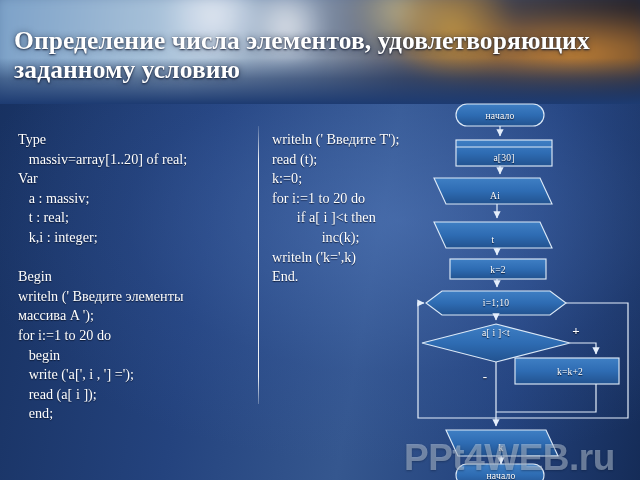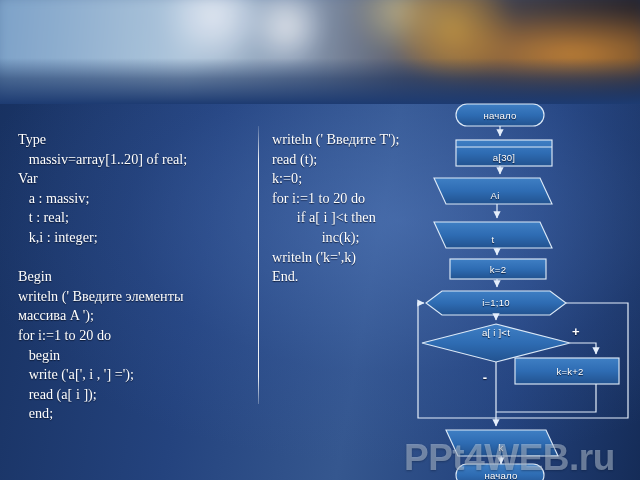--- a/index.html
+++ b/index.html
@@ -72,21 +72,21 @@
   }
 
   
   #flow { position:absolute; left:400px; top:96px; width:240px; height:384px; }
   #flow svg { position:absolute; left:0; top:0; }
 
   .fc-label {
     position:absolute;
     color:#ffffff;
     font-size:9.6px;
-    font-family:Liberation Sans, sans-serif;
+    font-family:Liberation Serif, serif;
     white-space:nowrap;
     transform:translate(-50%,-50%);
     text-shadow:0 1px 1px rgba(6,16,38,0.9);
     letter-spacing:0.2px;
   }
   .fc-sign { font-size:13px; font-weight:bold; }
 
   
   #watermark {
     position:absolute; left:404px; top:437px;
@@ -102,20 +102,21 @@
 </head>
 <body>
 
 <div id="slide">
 
   <div id="header-band">
     <div class="photo"></div>
     <div class="fade"></div>
   </div>
 
+  <div id="title">Определение числа элементов, удовлетворяющих заданному условию</div>
 
   <div id="divider"></div>
 
   <pre class="code" id="code-left">Type
    massiv=array[1..20] of real;
 Var
    a : massiv;
    t : real;
    k,i : integer;
 

